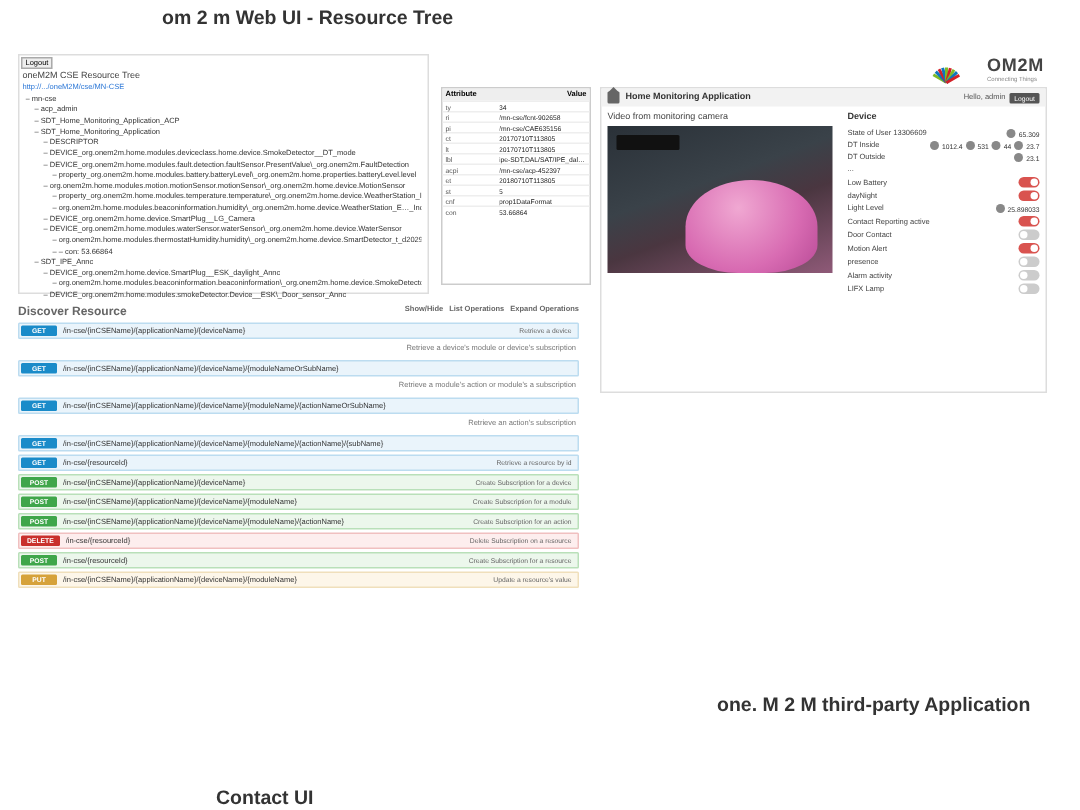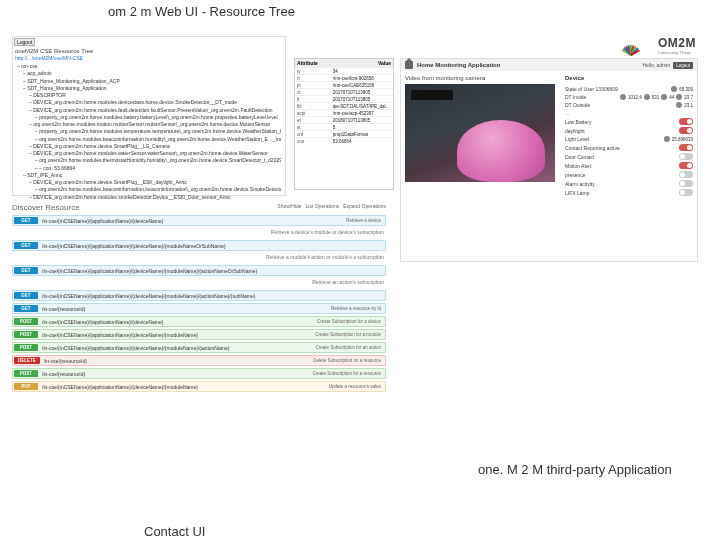--- a/index.html
+++ b/index.html
@@ -1,18 +1,18 @@
 <!DOCTYPE html>
 <html><head>
 <meta charset="utf-8">
 <style>
   * { margin: 0; padding: 0; box-sizing: border-box; }
   body { width: 720px; height: 540px; background: #fff; font-family: Arial, sans-serif; font-size: 6px; position: relative; overflow: hidden; }
 
-  .slide-title { position: absolute; font-weight: normal; font-size: 13px; color: #333; }
+  .slide-title { position: absolute; font-weight: bold; font-size: 13px; color: #333; }
   .title-1 { top: 4px; left: 108px; }
   .title-2 { top: 446px; left: 478px; margin-top: 16px; }
   .title-3 { top: 524px; left: 144px; }
 
   
   .tree-panel { position: absolute; top: 36px; left: 12px; width: 274px; height: 160px; background: #fff; border: 1px solid #ddd; }
   .tree-logout { display: inline-block; background: #eee; border: 1px solid #aaa; padding: 0 2px; font-size: 5px; margin: 1px; }
   .tree-title { font-size: 6px; color: #444; padding: 1px 2px; }
   .tree-path { font-size: 5px; color: #2a76d6; padding: 0 2px; }
   .tree-body { padding: 2px 4px; font-size: 5px; color: #333; line-height: 1.45; }
@@ -64,21 +64,21 @@
   .om2m-logo { position: absolute; top: 32px; right: 24px; display: flex; align-items: center; gap: 15px; }
   .logo-rays { width: 26px; height: 26px; position: relative; }
   .logo-rays span { position: absolute; left: 50%; bottom: 10%; width: 1.5px; height: 10px; background: #0f75bc; transform-origin: bottom center; }
   .logo-rays span:nth-child(odd) { background: #7fba27; }
   .logo-rays span:nth-child(3n) { background: #d32027; }
   .logo-text { font-size: 12px; font-weight: bold; color: #444; letter-spacing: 0.5px; }
   .logo-sub { font-size: 4px; color: #888; }
 
   
   .swagger { position: absolute; top: 200px; left: 12px; width: 374px; height: 320px; background: #fff; }
-  .sw-section-title { font-size: 8px; color: #666; padding: 3px 0 1px; font-weight: normal; }
+  .sw-section-title { font-size: 8px; color: #666; padding: 3px 0 1px; font-weight: bold; }
   .sw-toolbar { float: right; font-size: 5px; color: #666; }
   .sw-toolbar span { margin-left: 4px; }
   .sw-op { display: flex; align-items: center; border: 1px solid #d5e8f5; background: #eaf4fb; margin: 2px 0; padding: 1px; font-size: 5px; border-radius: 1px; }
   .sw-op .badge { color: #fff; font-weight: bold; padding: 1px 4px; border-radius: 1px; font-size: 4.5px; margin-right: 4px; min-width: 24px; text-align: center; }
   .sw-op .path { flex: 1; color: #333; overflow: hidden; white-space: nowrap; }
   .sw-op .desc { color: #666; font-size: 4.5px; padding: 0 3px; }
   .sw-op.get { background: #eaf4fb; border-color: #bcdcf0; }
   .sw-op.get .badge { background: #1a8bc9; }
   .sw-op.post { background: #ecf7ec; border-color: #b9e0b9; }
   .sw-op.post .badge { background: #3fa64a; }

